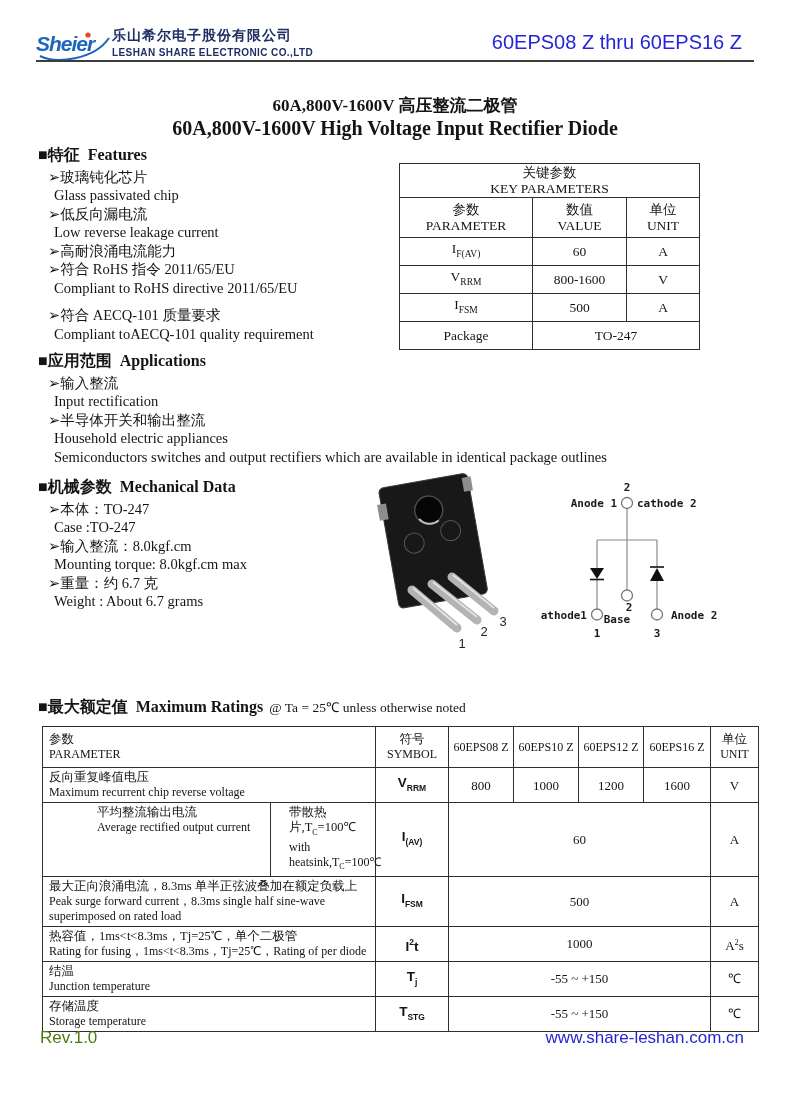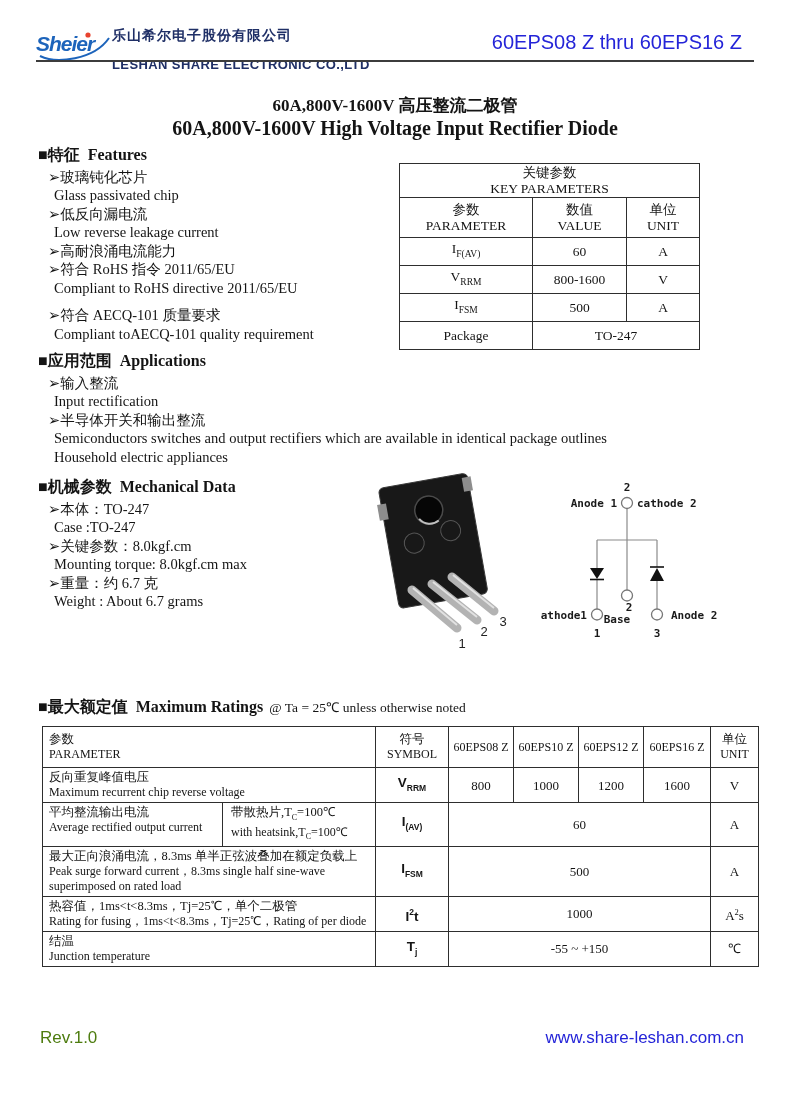--- a/index.html
+++ b/index.html
@@ -6,21 +6,21 @@
   .page{position:relative;width:790px;height:1116px;background:#fff;margin:0 auto;
         font-family:"Liberation Serif",serif;color:#141414;overflow:hidden;}
 
   
   .logo-wrap{position:absolute;left:36px;top:26px;width:74px;height:40px;}
   .logo-text{font-family:"Liberation Sans",sans-serif;font-style:italic;font-weight:bold;
              font-size:21px;color:#1d64bb;letter-spacing:-1px;position:relative;top:6px;}
   .logo-svg{position:absolute;left:-4px;top:0;}
   .company{position:absolute;left:112px;top:27px;color:#1f2f66;}
   .company-cn{font-size:14px;font-weight:bold;letter-spacing:1px;}
-  .company-en{font-family:"Liberation Sans",sans-serif;font-size:13px;font-weight:bold;letter-spacing:0.4px;margin-top:12px;}
+  .company-en{font-family:"Liberation Sans",sans-serif;font-size:10px;font-weight:bold;letter-spacing:0.4px;margin-top:2px;}
   .part-range{position:absolute;right:48px;top:31px;font-family:"Liberation Sans",sans-serif;
               font-size:20px;color:#2424d8;}
   .hrule{position:absolute;left:36px;top:60px;width:718px;border-top:2px solid #3c3c3c;}
 
   
   .title-cn{position:absolute;left:0;top:94px;width:100%;text-align:center;font-size:17px;font-weight:bold;}
   .title-en{position:absolute;left:0;top:117px;width:100%;text-align:center;font-size:20px;font-weight:bold;}
 
   
   .sec{position:absolute;font-size:14.5px;line-height:18.5px;}
@@ -57,21 +57,21 @@
   .mr-table td.pm{text-align:left;padding:2px 6px;}
   .pm-cn{font-size:12.5px;}
   .pm-en{font-size:12px;}
   .mr-sym{font-family:"Liberation Sans",sans-serif;font-size:13.5px;font-weight:bold;}
   .mr-sym sub{font-size:8.5px;}
   .mr-sym sup{font-size:8.5px;}
   .mr-unit sup{font-size:8.5px;}
   .h-hdr{height:41px;} .h-r0{height:34px;} .h-r1{height:30px;} .h-r2{height:44px;}
   .h-r3{height:32px;} .h-r4{height:30px;} .h-r5{height:30px;}
   .split{display:flex;align-items:stretch;}
-  .split .sl{width:167px;flex:none;}
+  .split .sl{width:167px;flex:none;margin-left:48px;}
   .split .sr{flex:1;border-left:1px solid #2e2e2e;padding-left:6px;margin-left:0;}
   .split .sr sub{font-size:8px;}
   .mr-pn{font-size:12px;border-radius:6px;}
 
   
   .rev{position:absolute;left:40px;top:1028px;font-family:"Liberation Sans",sans-serif;font-size:17px;color:#4d7c0f;}
   .url{position:absolute;right:46px;top:1028px;font-family:"Liberation Sans",sans-serif;font-size:17px;color:#2424d8;text-decoration:none;}
 </style>
 </head>
 <body>
@@ -159,31 +159,31 @@
   </tbody>
     </table>
 
   <div class="sec" style="left:38px;top:352px;width:700px;">
     <div class="sec-h">
       <span>■应用范围</span><span class="hsp">Applications</span>
     </div>
     <div class="item-cn">➢输入整流</div>
     <div class="item-en">Input rectification</div>
     <div class="item-cn">➢半导体开关和输出整流</div>
+    <div class="item-en">Household electric appliances</div>
     <div class="item-en">Semiconductors switches and output rectifiers which are available in identical package outlines</div>
-    <div class="item-en">Household electric appliances</div>
   </div>
 
   <div class="sec" style="left:38px;top:478px;width:360px;">
     <div class="sec-h">
       <span>■机械参数</span><span class="hsp">Mechanical Data</span>
     </div>
     <div class="item-cn">➢本体：TO-247</div>
     <div class="item-en">Case :TO-247</div>
-    <div class="item-cn">➢关键参数：8.0kgf.cm</div>
+    <div class="item-cn">➢输入整流：8.0kgf.cm</div>
     <div class="item-en">Mounting torque: 8.0kgf.cm max</div>
     <div class="item-cn">➢重量：约 6.7 克</div>
     <div class="item-en">Weight : About 6.7 grams</div>
   </div>
 
   <svg class="pkg-svg" width="160" height="195" viewBox="0 0 160 195">
     <g transform="rotate(-10 60 70)">
       <rect x="16" y="10" width="90" height="122" rx="5" fill="#181818"></rect>
       <rect x="16" y="10" width="90" height="122" rx="5" fill="none" stroke="#3a3a3a"></rect>
       <rect x="12" y="26" width="9" height="16" fill="#8d8d8d"></rect>
@@ -285,21 +285,21 @@
       <td class="mr-unit"><span>V</span></td>
     </tr>
 
     <tr class="h-r1">
       <td class="pm" style="padding:0;">
         <div class="split">
           <div class="sl" style="padding:2px 6px;">
             <div class="pm-cn">平均整流输出电流</div>
             <div class="pm-en">Average rectified output current</div>
           </div>
-          <div class="sr" style="padding:2px 8px;">
+          <div class="sr" style="padding:2px 18px;">
             <div class="pm-cn"><span>带散热片,T</span><sub>C</sub><span>=100℃</span></div>
             <div class="pm-en"><span>with heatsink,T</span><sub>C</sub><span>=100℃</span></div>
           </div>
         </div>
       </td>
       <td class="mr-sym"><span>I</span><sub>(AV)</sub></td>
       <td colspan="4">60</td>
       <td class="mr-unit"><span>A</span></td>
     </tr>
 
@@ -326,19 +326,28 @@
     <tr class="h-r4">
       <td class="pm">
         <div class="pm-cn">结温</div>
         <div class="pm-en">Junction temperature</div>
       </td>
       <td class="mr-sym"><span>T</span><sub>j</sub></td>
       <td colspan="4">-55 ~ +150</td>
       <td class="mr-unit"><span>℃</span></td>
     </tr>
 
+    <tr class="h-r5">
+      <td class="pm">
+        <div class="pm-cn">存储温度</div>
+        <div class="pm-en">Storage temperature</div>
+      </td>
+      <td class="mr-sym"><span>T</span><sub>STG</sub></td>
+      <td colspan="4">-55 ~ +150</td>
+      <td class="mr-unit"><span>℃</span></td>
+    </tr>
   </tbody>
     </table>
 
   <div class="rev">Rev.1.0</div>
   <a class="url" href="#">www.share-leshan.com.cn</a>
 
 </div>
 
 </body></html>

